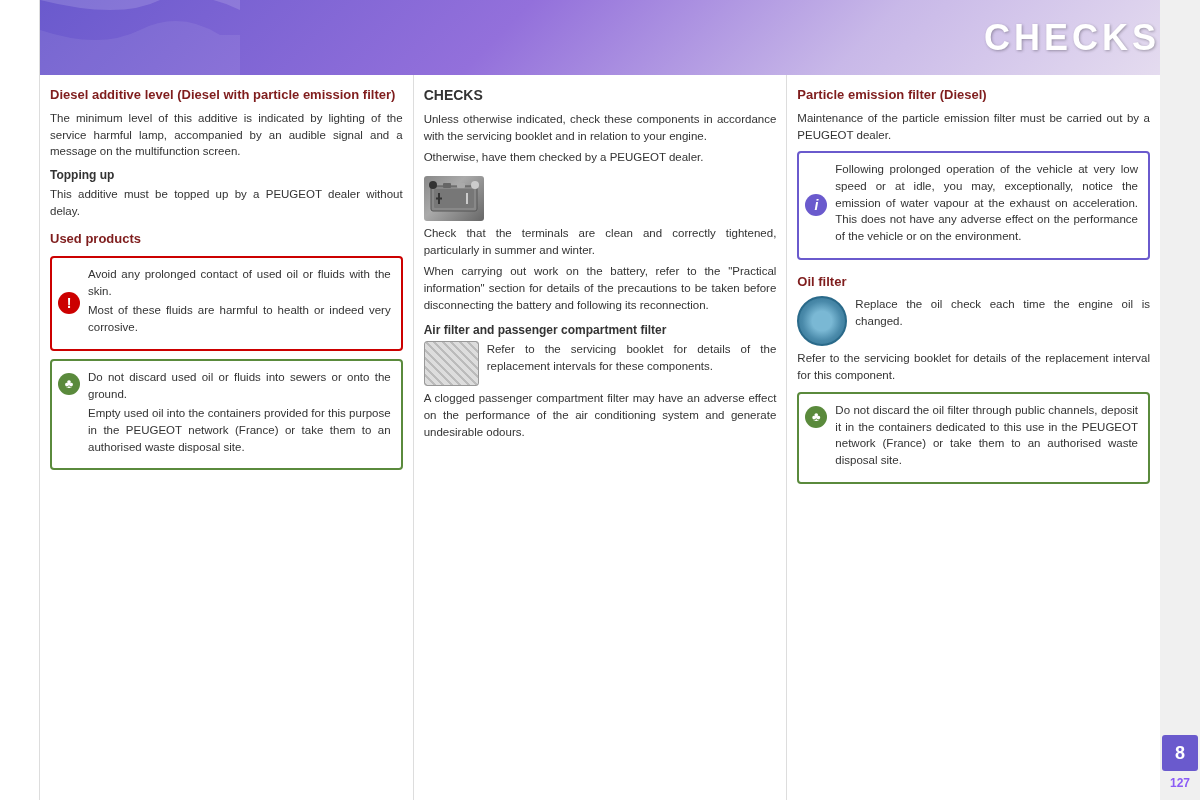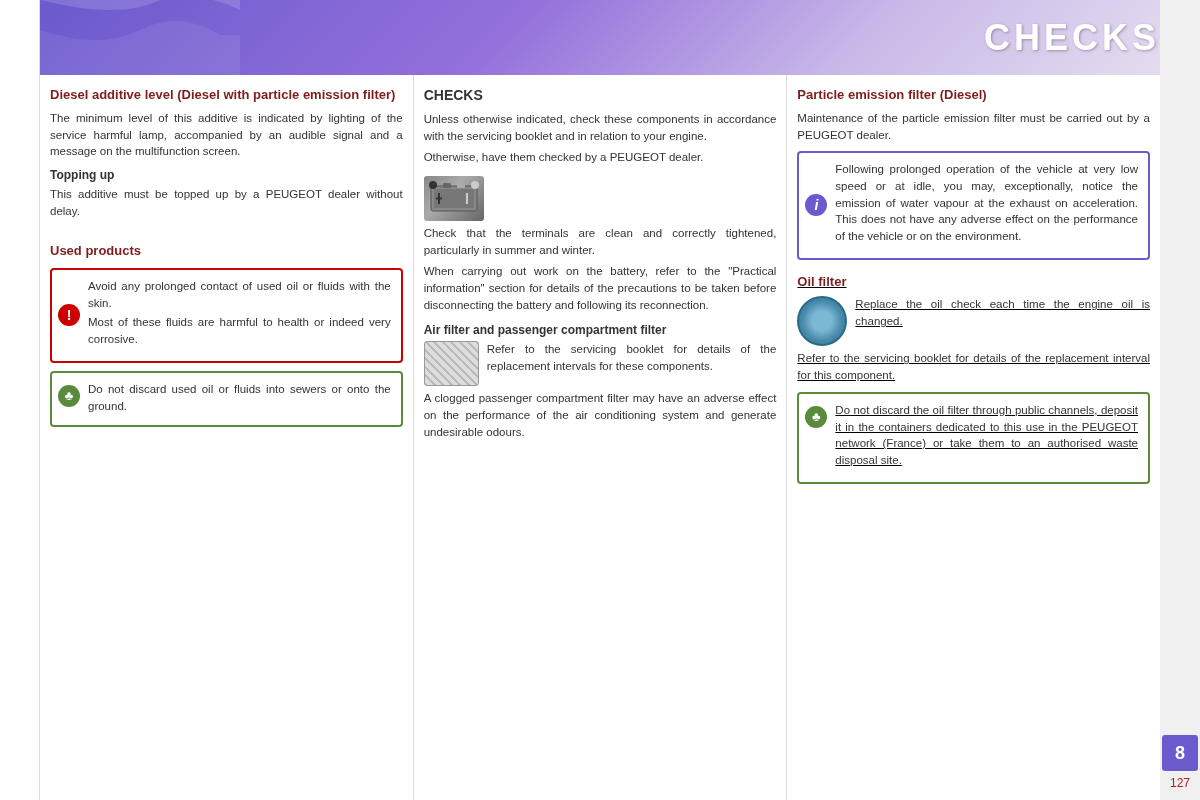--- a/index.html
+++ b/index.html
@@ -64,22 +64,22 @@
       display: flex;
       align-items: center;
       justify-content: center;
       font-size: 18px;
       font-weight: bold;
       border-radius: 3px;
       margin-bottom: 5px;
     }
     .page-number {
       font-size: 12px;
-      font-weight: normal;
-      color: #b91c1c;
+      font-weight: bold;
+      color: #8b5cf6;
     }
 
     
     .content {
       position: absolute;
       top: 75px; left: 40px; right: 40px;
       bottom: 0;
       display: flex;
       gap: 0;
     }
@@ -303,30 +303,31 @@
 </div>
 
 <div class="content">
 
   <div class="col">
     <div class="section-title">Diesel additive level (Diesel with particle emission filter)</div>
     <p>The minimum level of this additive is indicated by lighting of the service harmful lamp, accompanied by an audible signal and a message on the multifunction screen.</p>
     <div class="sub-title">Topping up</div>
     <p>This additive must be topped up by a PEUGEOT dealer without delay.</p>
 
-    <div style="margin-top: 24px;">
+    <div style="margin-top: 12px;">
       <div class="section-title">Used products</div>
       <div class="warning-box">
         <div class="icon">!</div>
         <p style="margin-bottom:3px;">Avoid any prolonged contact of used oil or fluids with the skin.</p>
         <p>Most of these fluids are harmful to health or indeed very corrosive.</p>
       </div>
       <div class="eco-box">
         <div class="icon">♣</div>
         <p style="margin-bottom:3px;">Do not discard used oil or fluids into sewers or onto the ground.</p>
+        <p>Empty used oil into the containers provided for this purpose in the PEUGEOT network (France) or take them to an authorised waste disposal site.</p>
       </div>
     </div>
   </div>
 
   <div class="col">
     <div class="checks-title-col">CHECKS</div>
     <p>Unless otherwise indicated, check these components in accordance with the servicing booklet and in relation to your engine.</p>
     <p>Otherwise, have them checked by a PEUGEOT dealer.</p>
 
     <div style="margin-top:10px;">
@@ -358,21 +359,21 @@
   </div>
 
   <div class="col">
     <div class="section-title">Particle emission filter (Diesel)</div>
     <p>Maintenance of the particle emission filter must be carried out by a PEUGEOT dealer.</p>
     <div class="info-box">
       <div class="icon" style="font-style:italic; font-size:14px; background:#6a5acd;">i</div>
       <p>Following prolonged operation of the vehicle at very low speed or at idle, you may, exceptionally, notice the emission of water vapour at the exhaust on acceleration. This does not have any adverse effect on the performance of the vehicle or on the environment.</p>
     </div>
 
-    <div style="margin-top:14px;text-decoration:underline;">
+    <div style="margin-top:14px;">
       <div class="section-title">Oil filter</div>
       <div class="clearfix">
         <div class="oilfilter-img"></div>
         <p>Replace the oil check each time the engine oil is changed.</p>
       </div>
       <p>Refer to the servicing booklet for details of the replacement interval for this component.</p>
       <div class="eco-box">
         <div class="icon">♣</div>
         <p>Do not discard the oil filter through public channels, deposit it in the containers dedicated to this use in the PEUGEOT network (France) or take them to an authorised waste disposal site.</p>
       </div>

